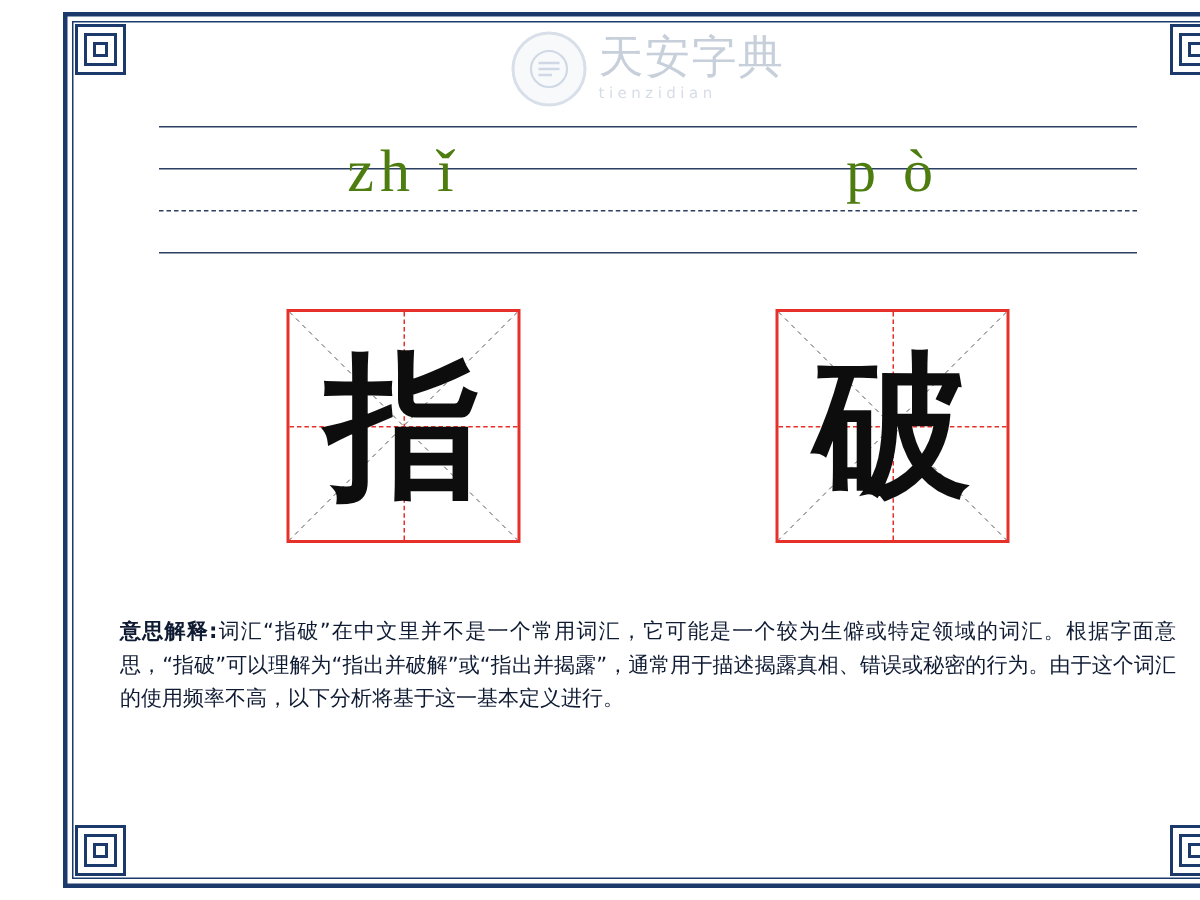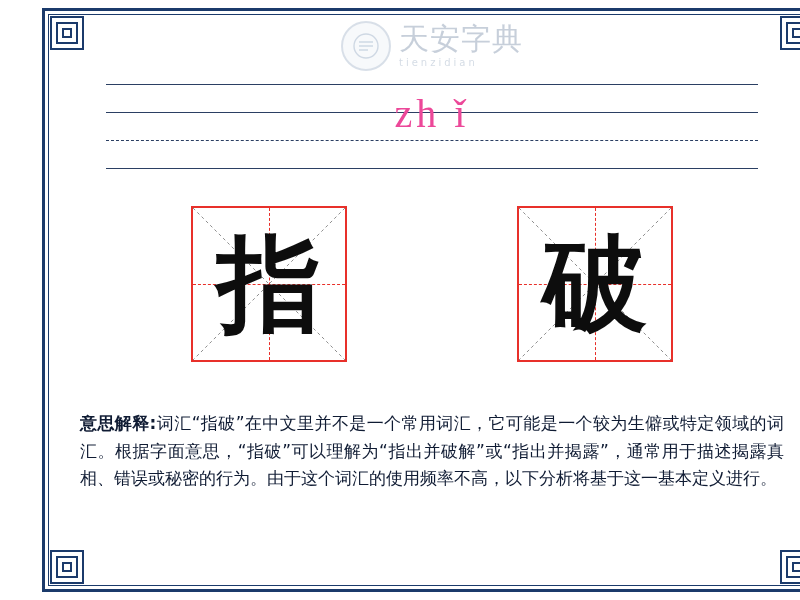--- a/index.html
+++ b/index.html
@@ -142,21 +142,21 @@
     height: 56px;
     display: flex;
   }
   .pinyin-cell {
     flex: 1;
     display: flex;
     align-items: center;
     justify-content: center;
     font-family: "Liberation Serif", serif;
     font-size: 40px;
-    color: #ec4899;
+    color: #4d7c0f;
     letter-spacing: 4px;
     line-height: 1;
   }
 
   
   .chars {
     position: absolute;
     left: 74px;
     right: 74px;
     top: 206px;
@@ -210,21 +210,21 @@
     font-weight: bold;
   }
 
   
   .explain {
     position: absolute;
     left: 48px;
     right: 48px;
     top: 410px;
     font-family: "DejaVu Sans", sans-serif;
-    font-size: 17px;
+    font-size: 14px;
     line-height: 1.62;
     color: #0f1b33;
     text-align: justify;
   }
   .explain .label {
     font-weight: bold;
     color: #0f1b33;
   }
   .explain .body {
     color: #0f1b33;
@@ -272,20 +272,21 @@
     </div>
   </div>
 
   <div class="staff">
     <div class="line solid-1"></div>
     <div class="line solid-2"></div>
     <div class="line dashed-mid"></div>
     <div class="line solid-3"></div>
     <div class="pinyin-row">
       <div class="pinyin-cell">zh ǐ</div>
+      <div class="pinyin-cell">p ò</div>
     </div>
   </div>
 
   <div class="chars">
     <div class="char-cell">
       <div class="tianzige">
         <svg viewBox="0 0 100 100" preserveAspectRatio="none" aria-hidden="true">
           <line x1="0" y1="0" x2="100" y2="100" stroke="#444444" stroke-width="0.4" stroke-dasharray="2,2"></line>
           <line x1="100" y1="0" x2="0" y2="100" stroke="#444444" stroke-width="0.4" stroke-dasharray="2,2"></line>
         </svg>

